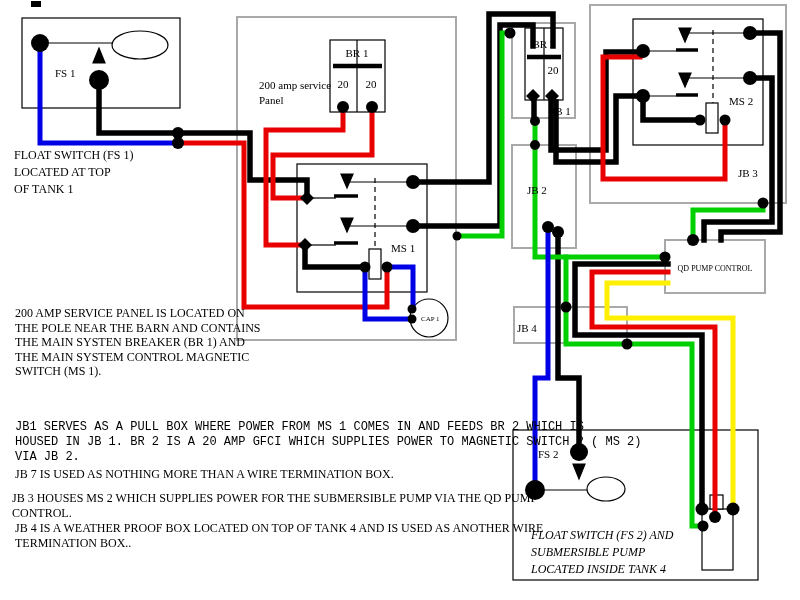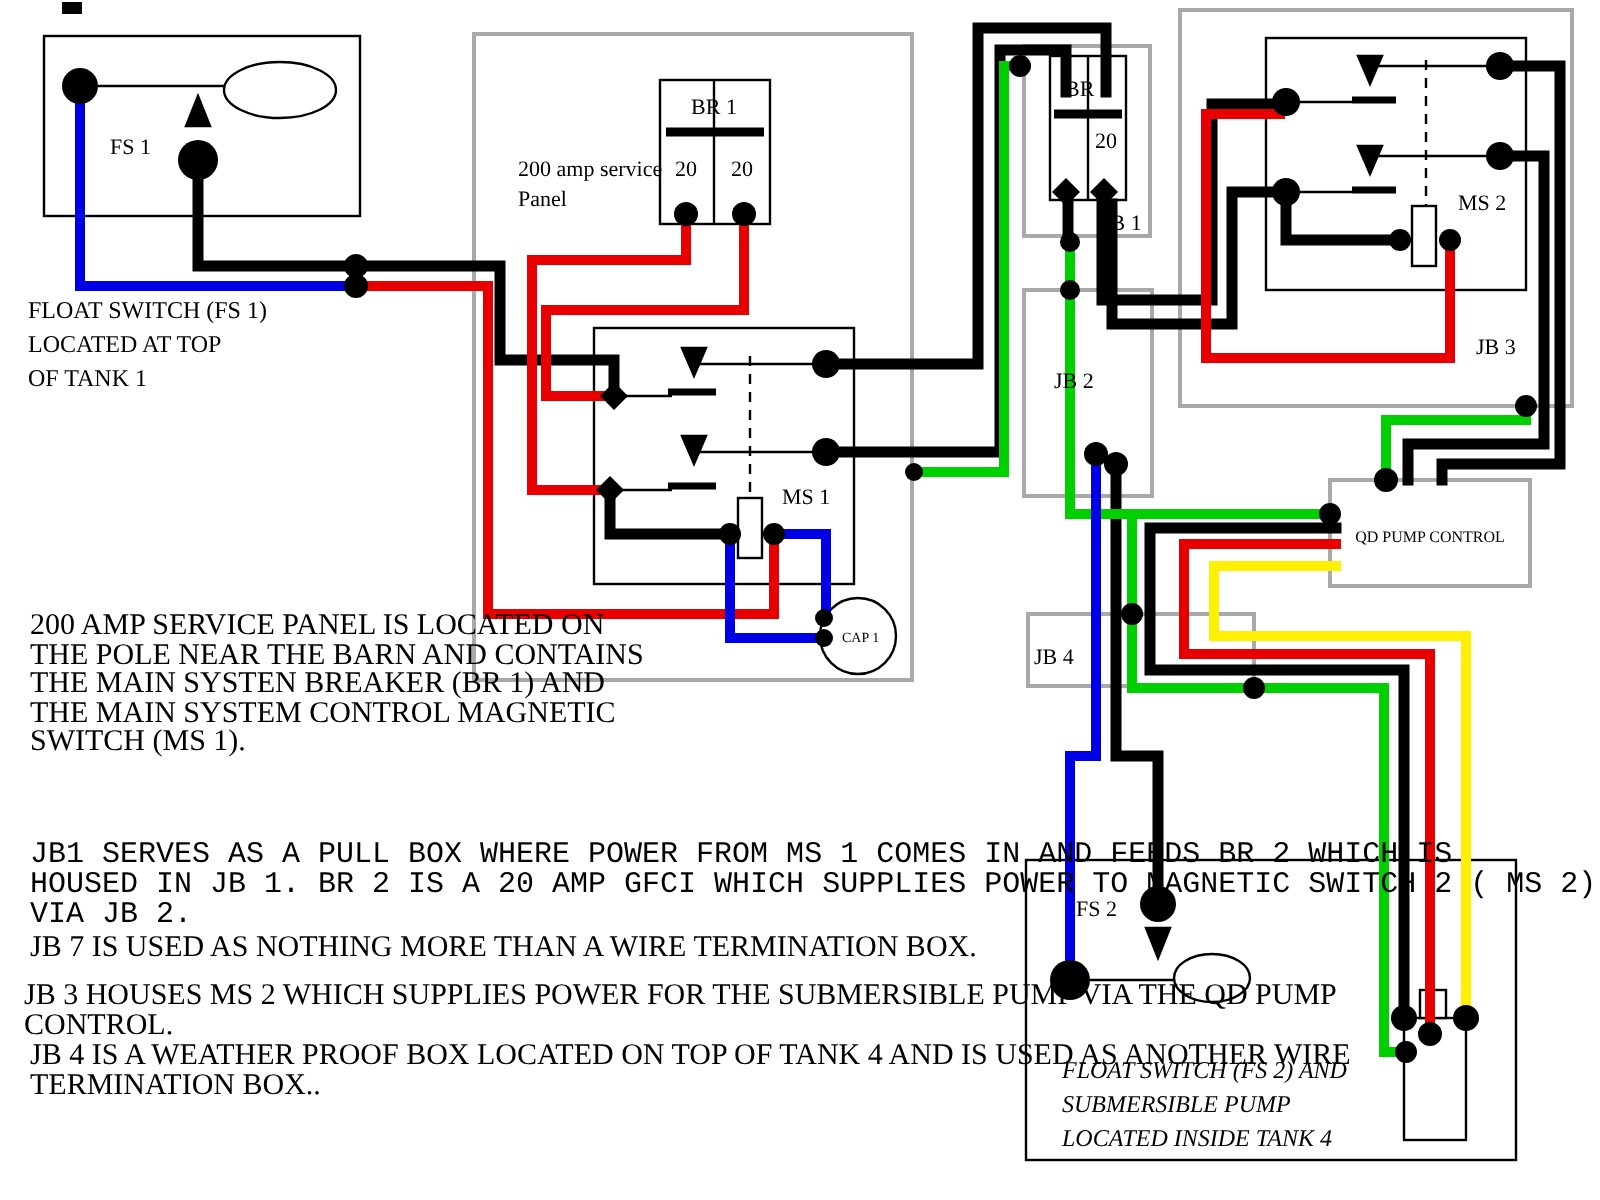--- a/index.html
+++ b/index.html
@@ -1,19 +1,19 @@
 <!DOCTYPE html>
 <html><head>
 <meta charset="utf-8">
 <style>
   html,body{margin:0;padding:0;background:#ffffff;}
   #stage{position:relative;width:800px;height:600px;background:#fff;overflow:hidden;
          font-family:"Liberation Serif","DejaVu Serif",serif;color:#000;}
   #diagram{position:absolute;left:0;top:0;}
-  .txt{position:absolute;white-space:pre-line;line-height:14.5px;font-size:15px;}
+  .txt{position:absolute;white-space:pre-line;line-height:14.5px;font-size:12px;}
   .cap{font-size:12px;line-height:17px;}
   .panel-label{font-size:11px;line-height:15px;}
   svg text{font-family:"Liberation Serif","DejaVu Serif",serif;fill:#000;}
   .lbl{font-size:11px;}
   .sm{font-size:8px;}
   .xs{font-size:7px;}
 </style>
 </head>
 <body>
 

